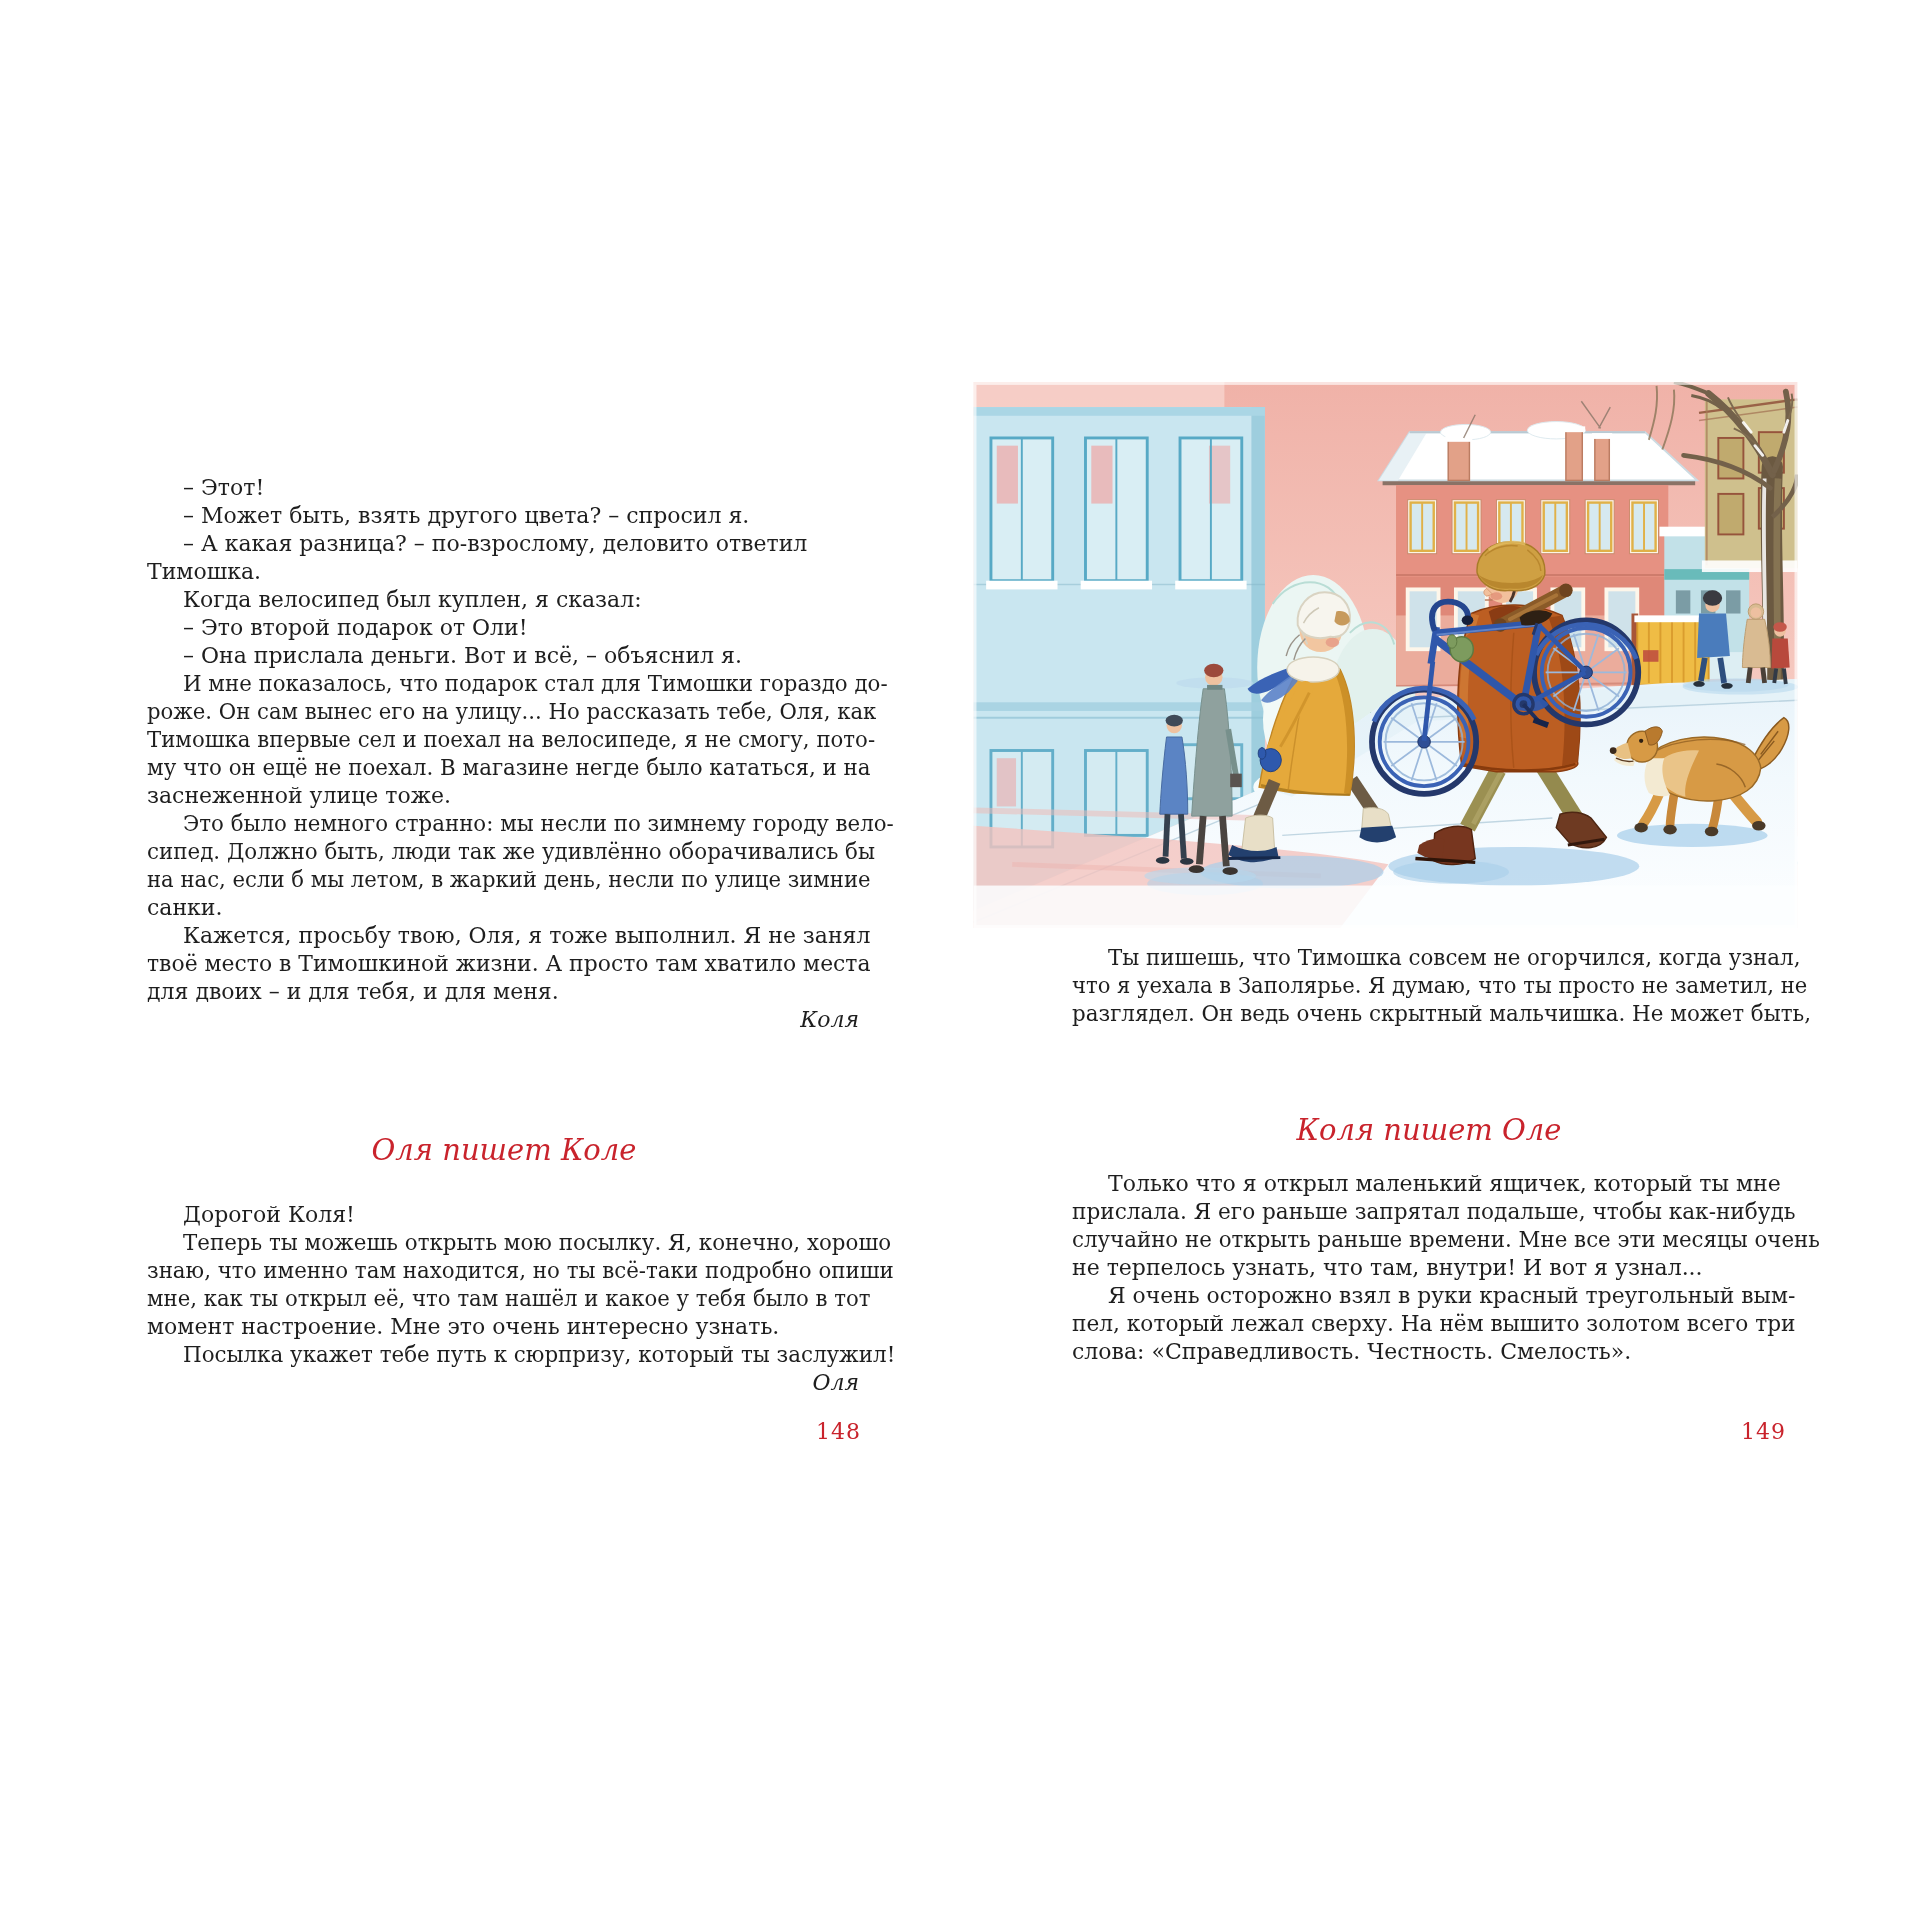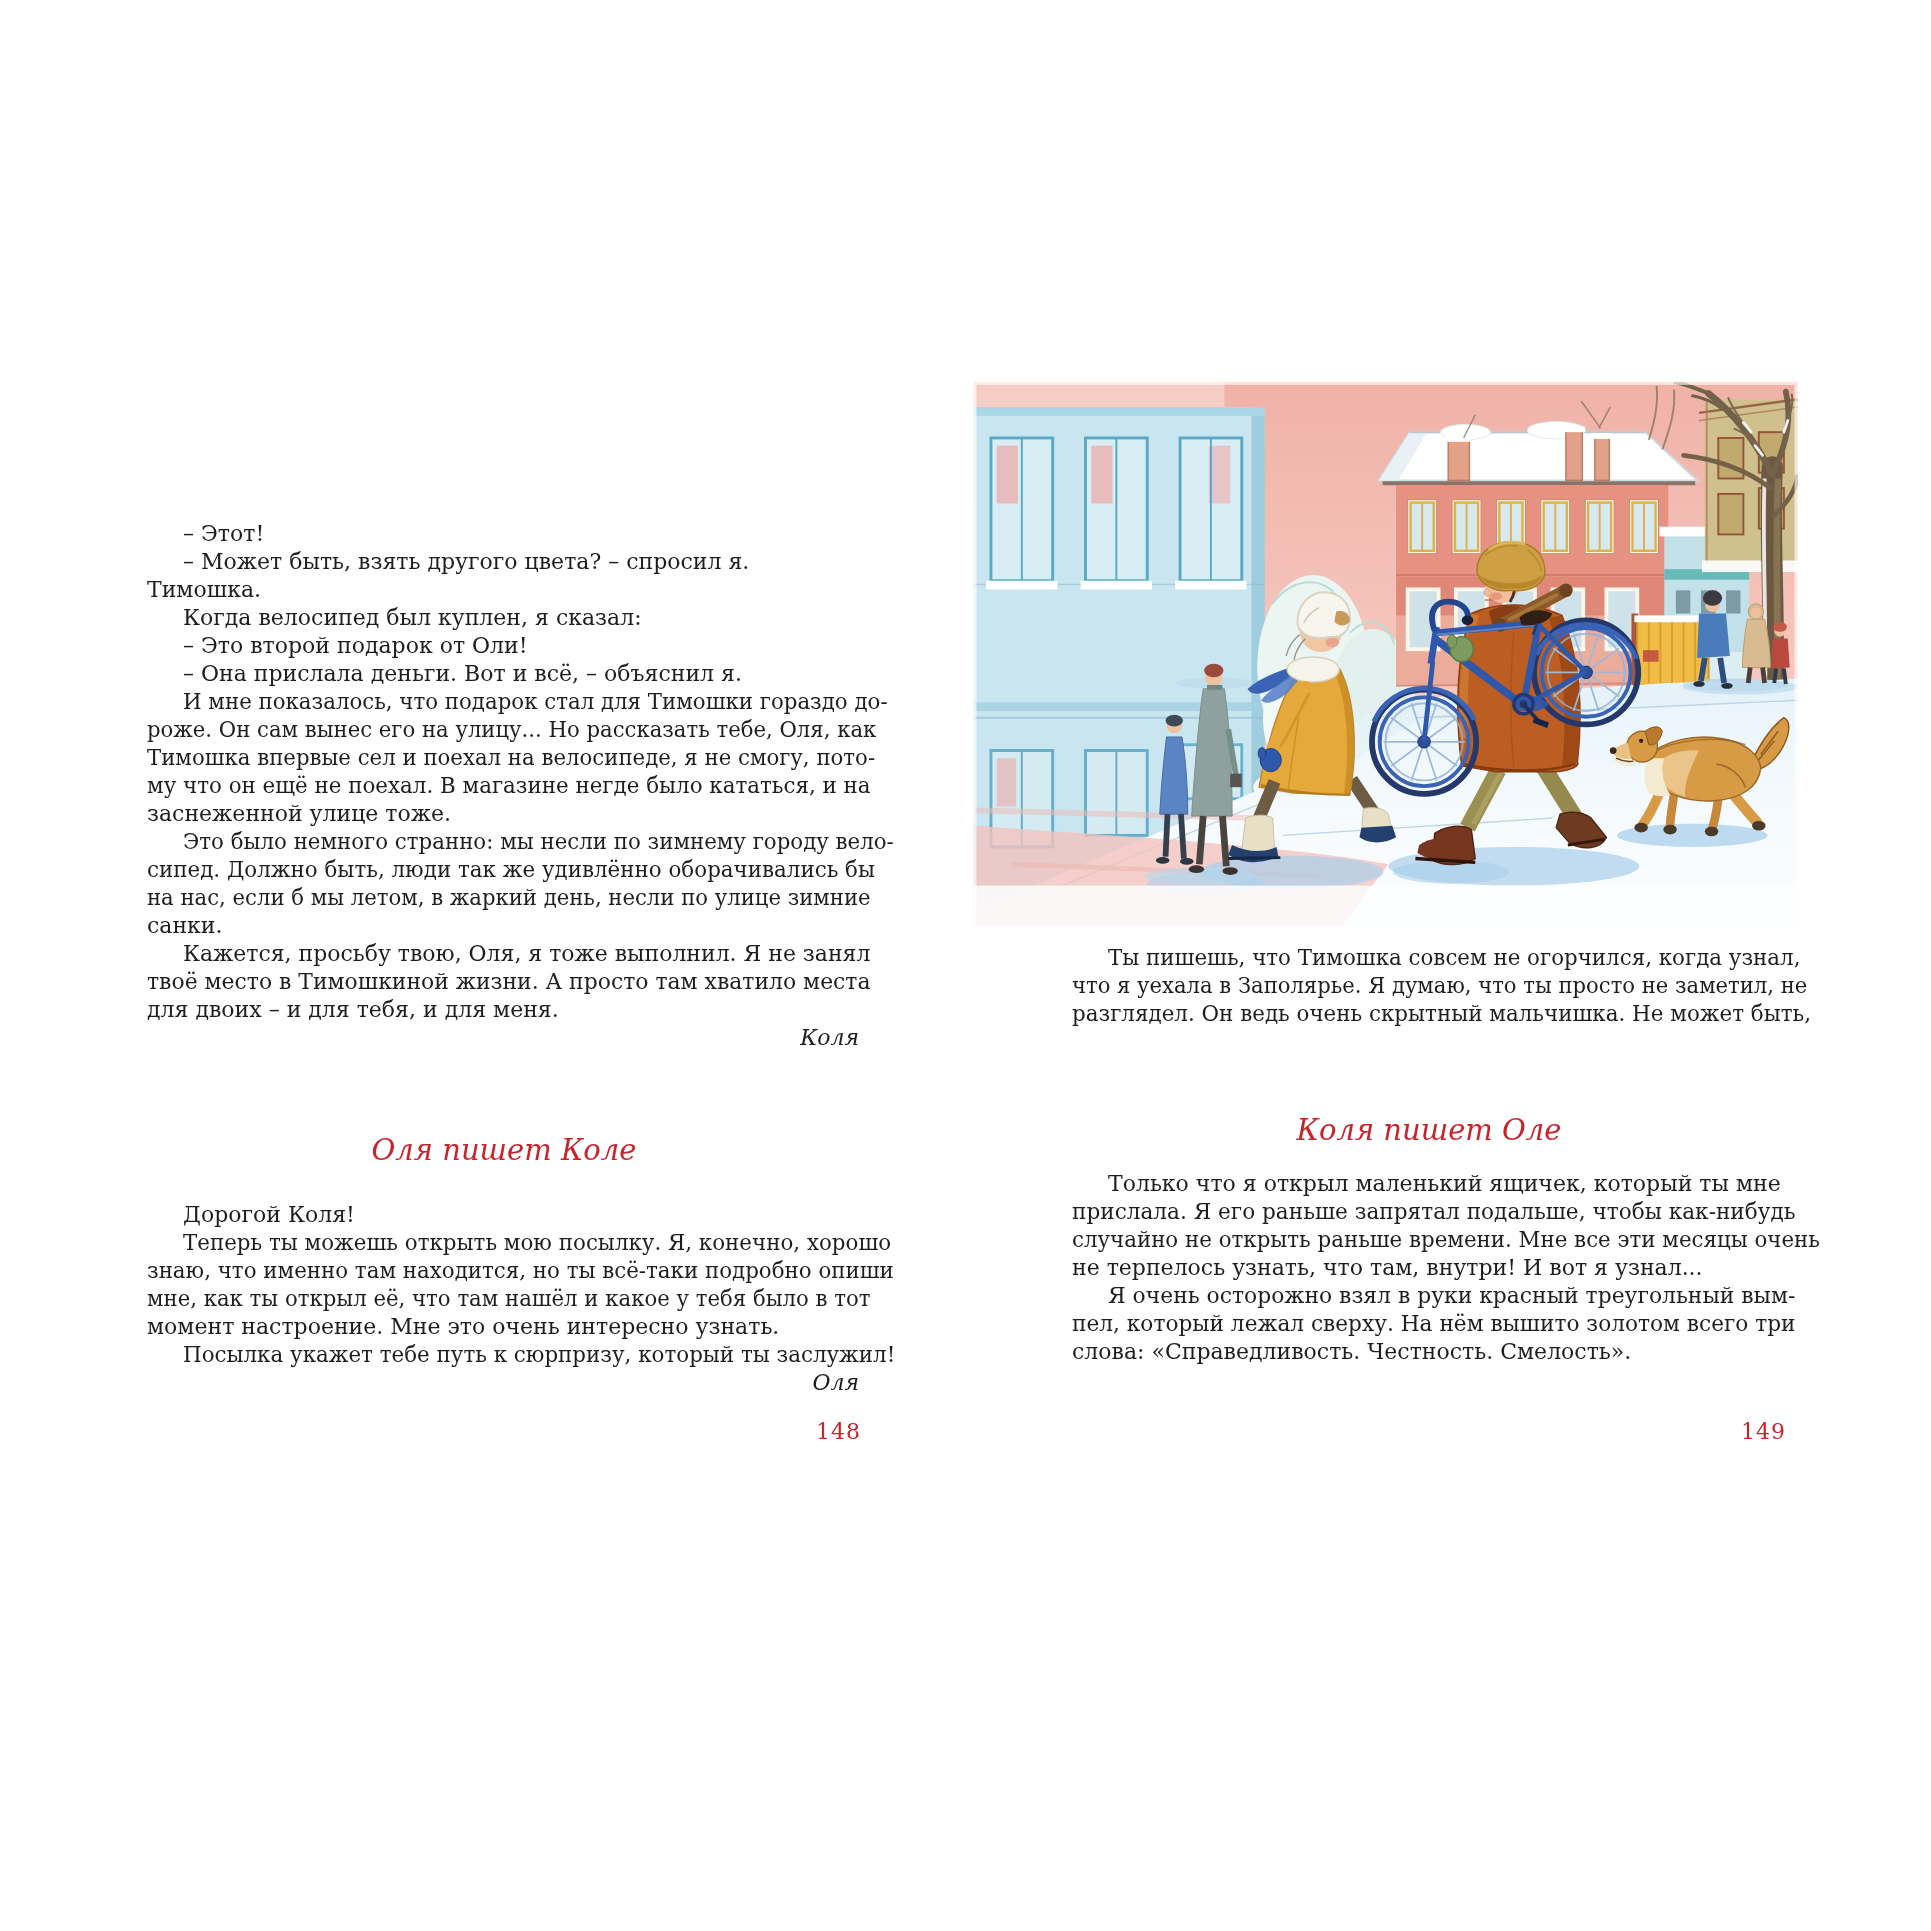--- a/index.html
+++ b/index.html
@@ -15,23 +15,24 @@
   .pagenum{position:absolute;width:714px;text-align:right;font-size:22px;
            color:var(--accent,#c9232c);letter-spacing:1px;}
   #illo{position:absolute;left:973px;top:382px;width:825px;height:546px;}
 </style>
 </head>
 <body>
 
 <div id="board">
 
   <div>
-    <div class="col" style="left:147px;top:520px;">
+    <div class="col" style="left:147px;top:474px;">
         <div class="ln ind"><span>– Этот!</span></div>
         <div class="ln ind"><span>– Может быть, взять другого цвета? – спросил я.</span></div>
+        <div class="ln ind j"><span style="word-spacing: 0px;">– А какая разница? – по-взрослому, деловито ответил</span></div>
         <div class="ln"><span>Тимошка.</span></div>
         <div class="ln ind"><span>Когда велосипед был куплен, я сказал:</span></div>
         <div class="ln ind"><span>– Это второй подарок от Оли!</span></div>
         <div class="ln ind"><span>– Она прислала деньги. Вот и всё, – объяснил я.</span></div>
         <div class="ln ind j"><span style="word-spacing: 0px; transform-origin: 0px 50%; transform: scaleX(0.968561);">И мне показалось, что подарок стал для Тимошки гораздо до-</span></div>
         <div class="ln j"><span style="word-spacing: 0px; transform-origin: 0px 50%; transform: scaleX(0.963078);">роже. Он сам вынес его на улицу... Но рассказать тебе, Оля, как</span></div>
         <div class="ln j"><span style="word-spacing: 0px; transform-origin: 0px 50%; transform: scaleX(0.966262);">Тимошка впервые сел и поехал на велосипеде, я не смогу, пото-</span></div>
         <div class="ln j"><span style="word-spacing: 0px; transform-origin: 0px 50%; transform: scaleX(0.971846);">му что он ещё не поехал. В магазине негде было кататься, и на</span></div>
         <div class="ln"><span>заснеженной улице тоже.</span></div>
         <div class="ln ind j"><span style="word-spacing: 0px; transform-origin: 0px 50%; transform: scaleX(0.968826);">Это было немного странно: мы несли по зимнему городу вело-</span></div>

